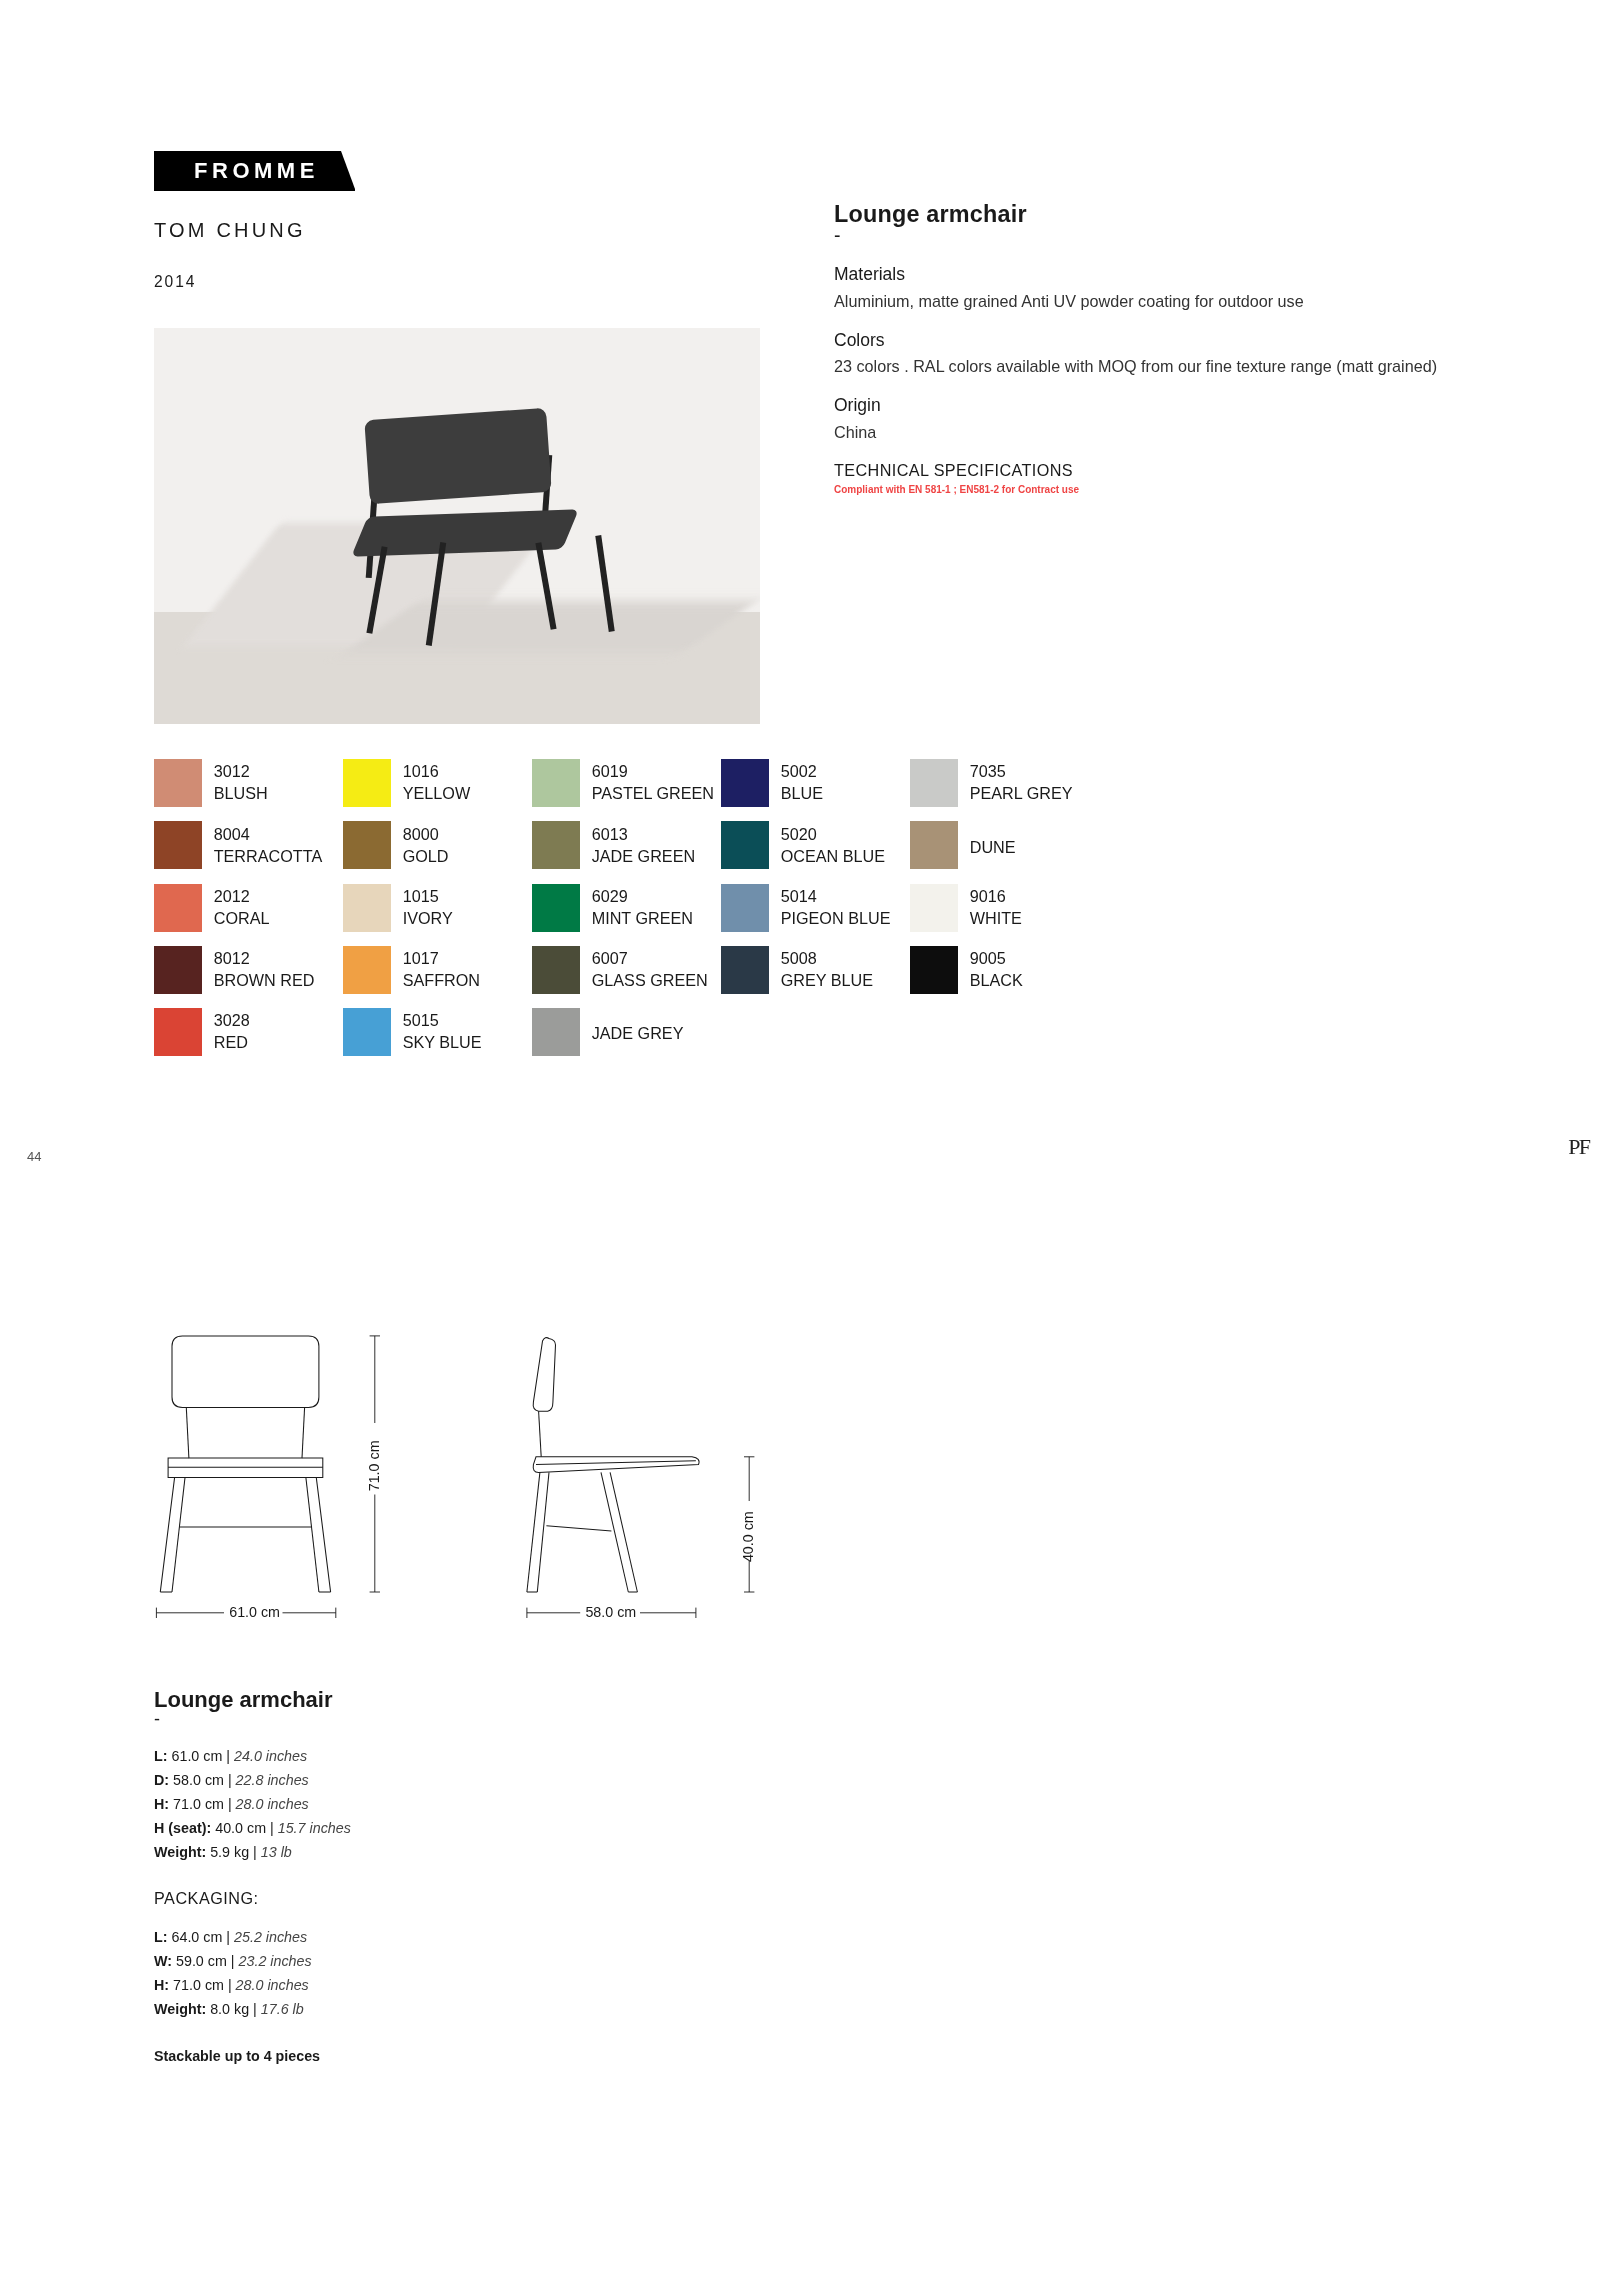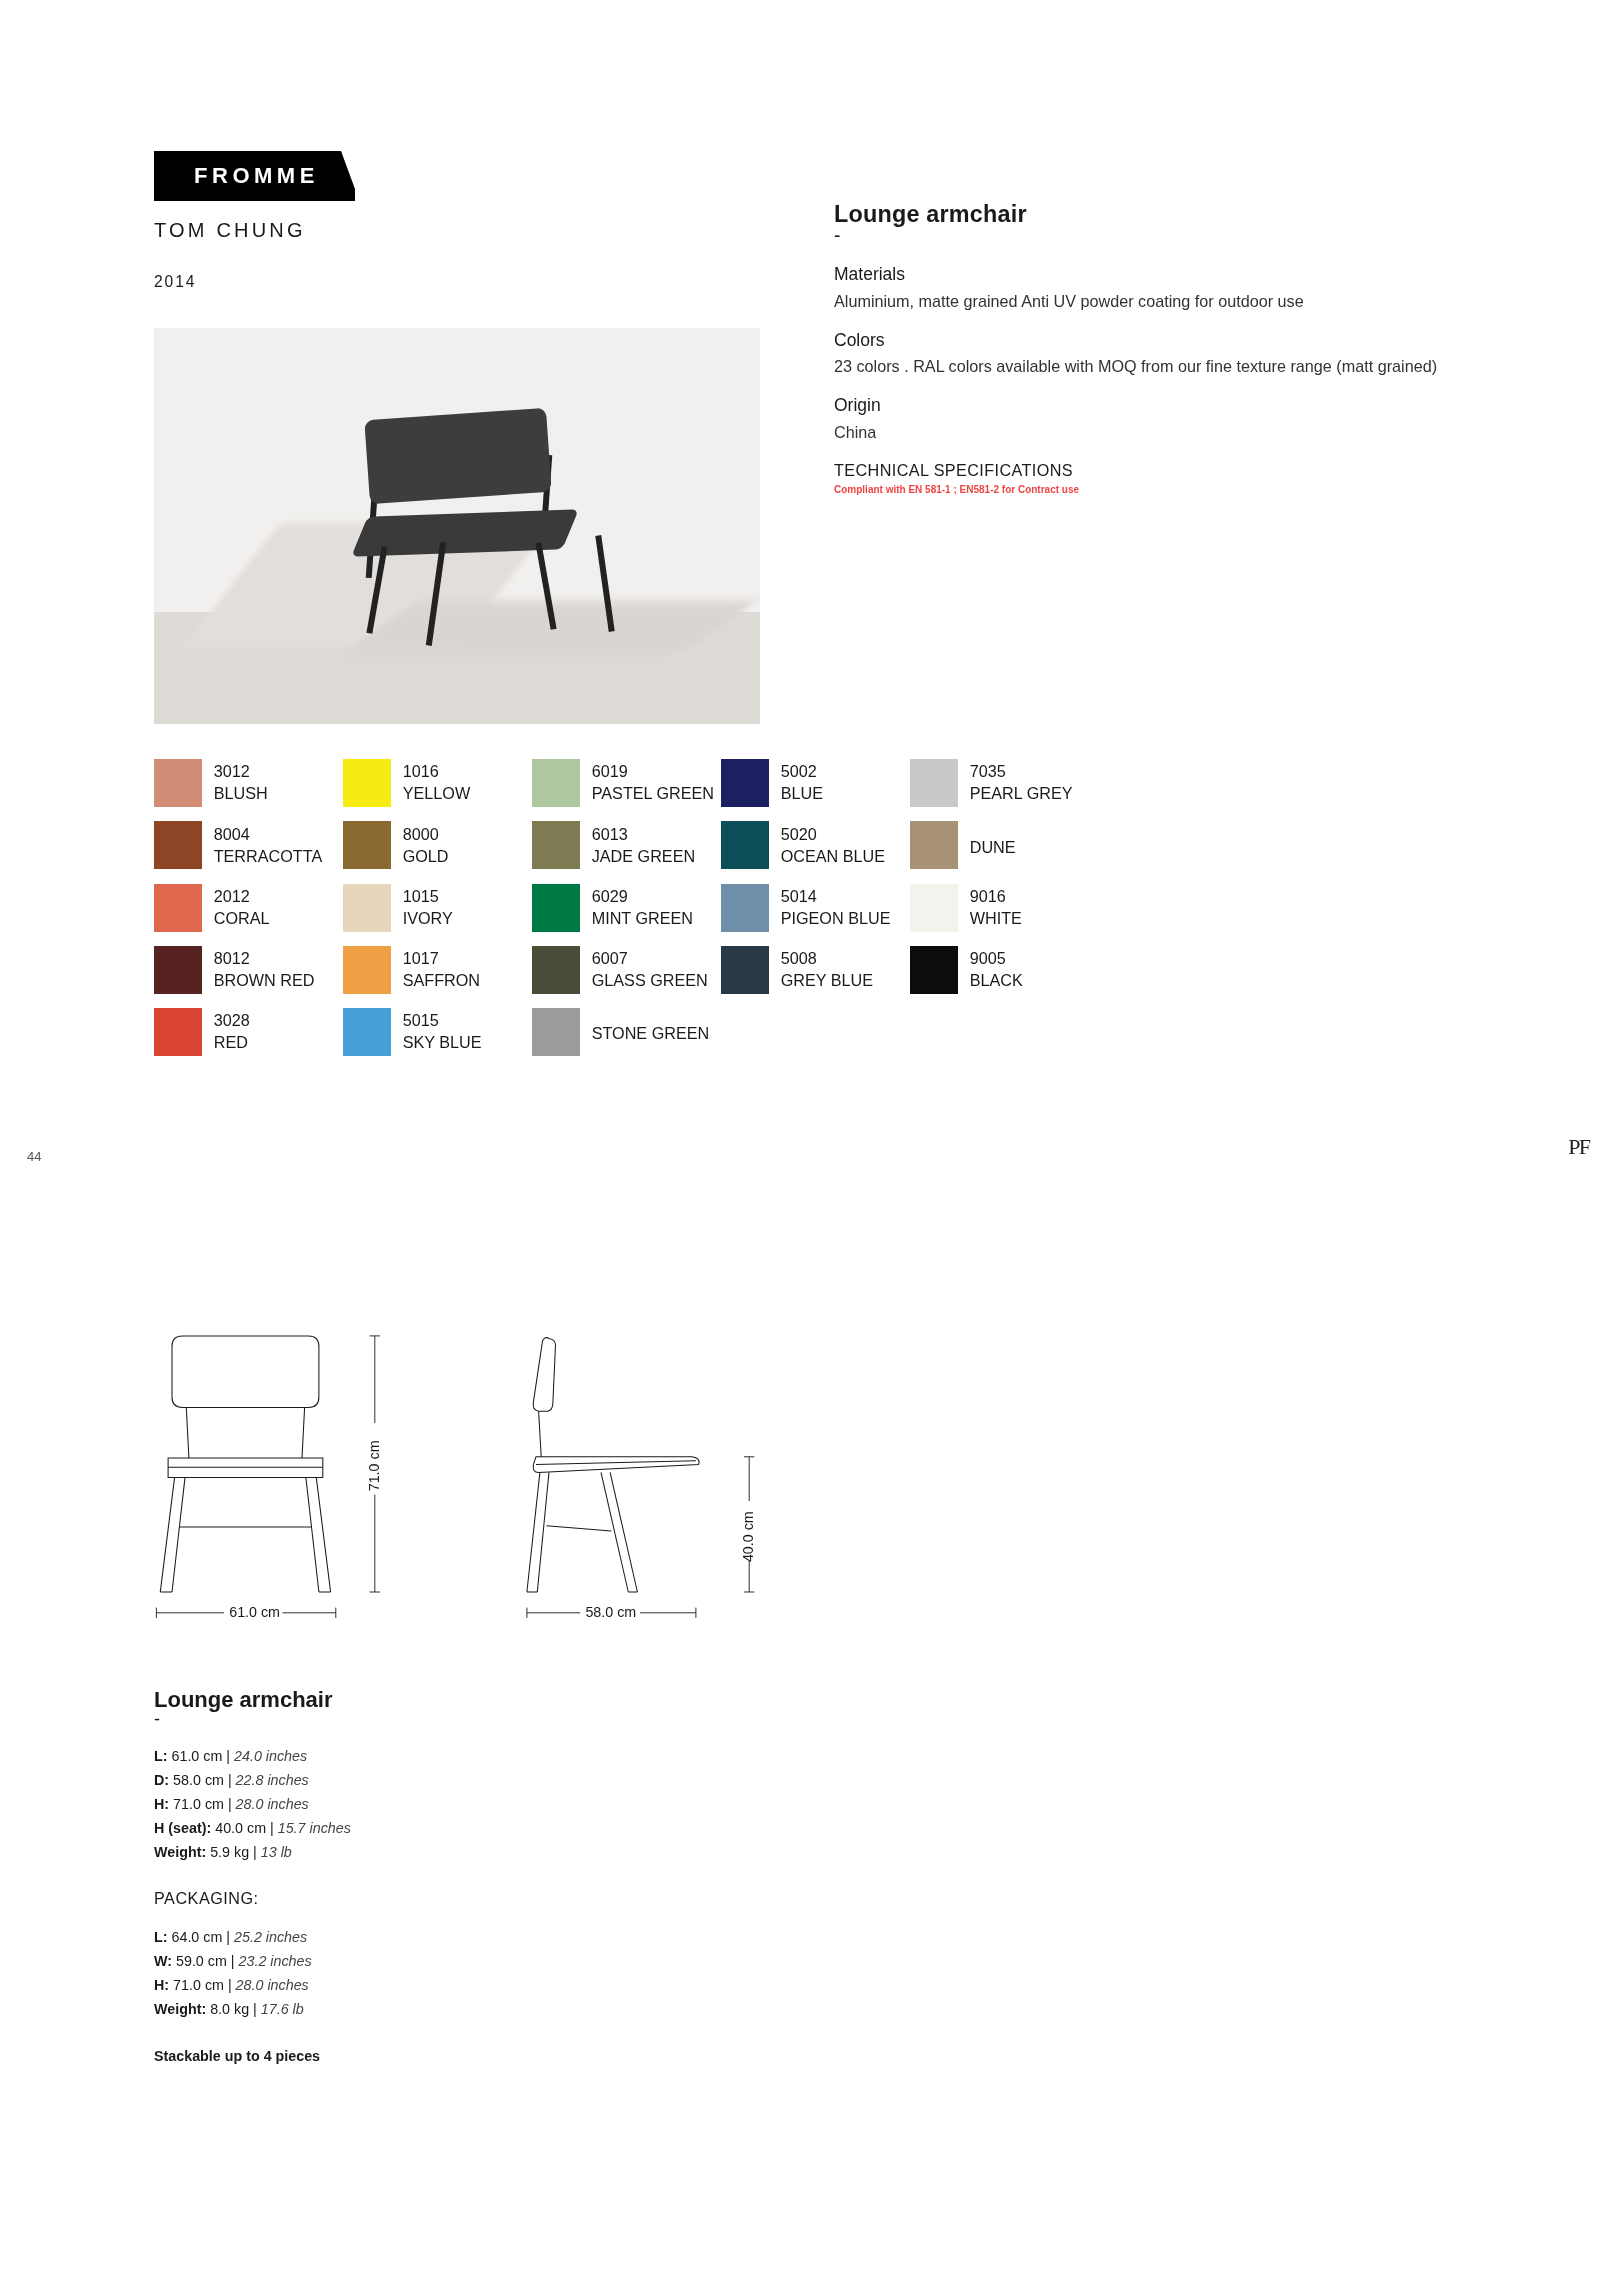--- a/index.html
+++ b/index.html
@@ -19,21 +19,21 @@
     position: absolute;
     inset: 0;
   }
 
   
   .logo-box {
     position: absolute;
     left: 154px;
     top: 151px;
     width: 201px;
-    height: 50px;
+    height: 40px;
     background: #000000;
     display: flex;
     align-items: center;
     justify-content: center;
   }
   .logo-box .logo-text {
     color: #ffffff;
     font-size: 22px;
     font-weight: bold;
     letter-spacing: 4.5px;
@@ -512,21 +512,21 @@
         <div class="color-item">
           <div class="swatch" style="background: rgb(71, 160, 213);"></div>
           <div class="color-text">
             <div class="color-code">5015</div>
             <div class="color-name">SKY BLUE</div>
           </div>
         </div>
         <div class="color-item">
           <div class="swatch" style="background: rgb(155, 156, 154);"></div>
           <div class="color-text single">
-            <div class="color-name">STONE GREEN</div>
+            <div class="color-name">JADE GREY</div>
           </div>
         </div>
       </div>
     </div>
 
   <div class="page-num">44</div>
   <div class="mark">PF</div>
 
   <div class="drawings">
     <svg width="780" height="351" viewBox="0 0 1200 540" xmlns="http://www.w3.org/2000/svg">

